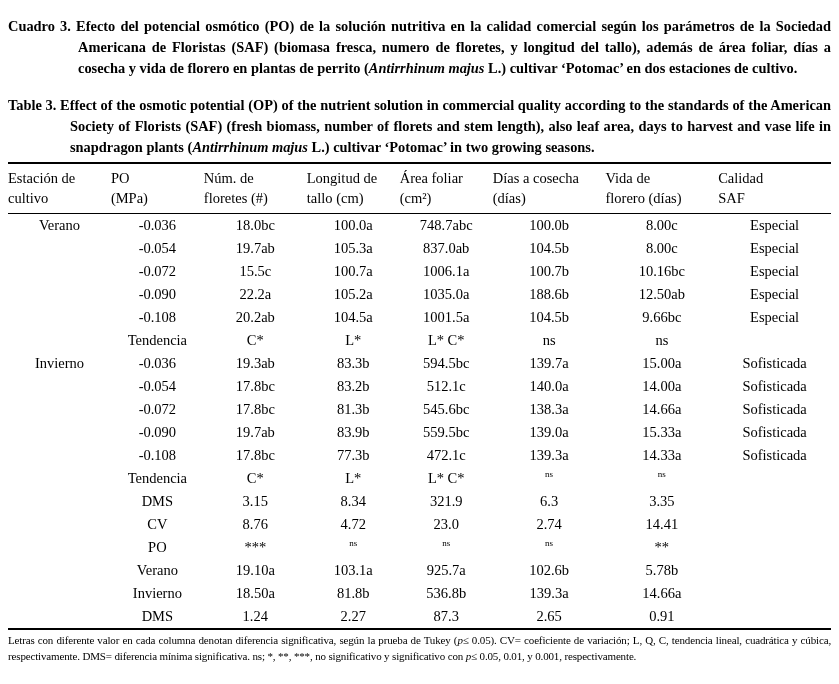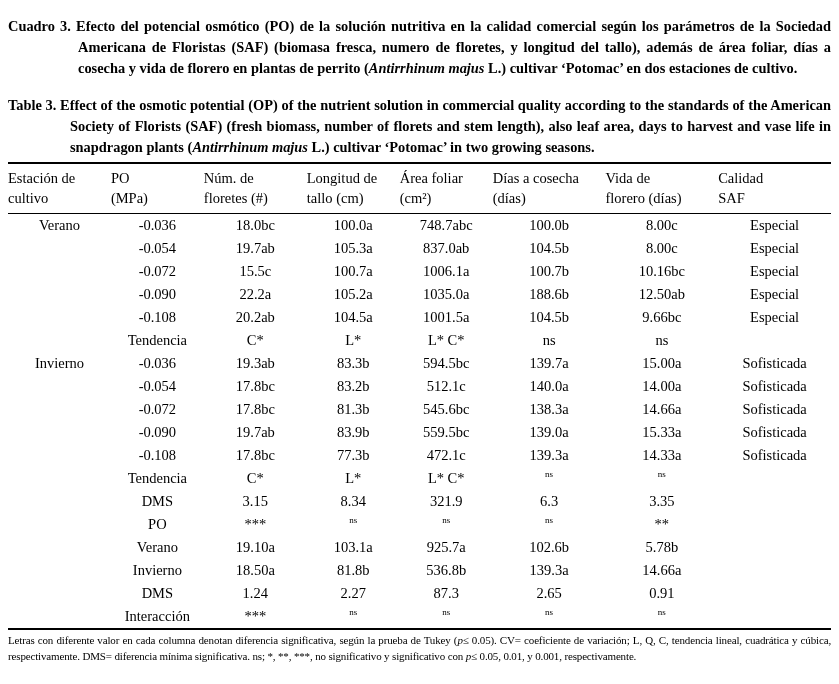--- a/index.html
+++ b/index.html
@@ -238,20 +238,30 @@
           <td>DMS</td>
           <td>3.15</td>
           <td>8.34</td>
           <td>321.9</td>
           <td>6.3</td>
           <td>3.35</td>
           <td></td>
         </tr>
         <tr>
           <td></td>
+          <td>CV</td>
+          <td>8.76</td>
+          <td>4.72</td>
+          <td>23.0</td>
+          <td>2.74</td>
+          <td>14.41</td>
+          <td></td>
+        </tr>
+        <tr>
+          <td></td>
           <td>PO</td>
           <td>***</td>
           <td><sup>ns</sup></td>
           <td><sup>ns</sup></td>
           <td><sup>ns</sup></td>
           <td>**</td>
           <td></td>
         </tr>
         <tr>
           <td></td>
@@ -276,28 +286,18 @@
         <tr>
           <td></td>
           <td>DMS</td>
           <td>1.24</td>
           <td>2.27</td>
           <td>87.3</td>
           <td>2.65</td>
           <td>0.91</td>
           <td></td>
         </tr>
-        <tr>
-          <td></td>
-          <td>Interacción</td>
-          <td>***</td>
-          <td><sup>ns</sup></td>
-          <td><sup>ns</sup></td>
-          <td><sup>ns</sup></td>
-          <td><sup>ns</sup></td>
-          <td></td>
-        </tr>
       </tbody>
   </table>
 
   <p class="footnote"><span>Letras con diferente valor en cada columna denotan diferencia significativa, según la prueba de Tukey (</span><i>p</i><span>≤ 0.05). CV= coeficiente de variación; L, Q, C, tendencia lineal, cuadrática y cúbica, respectivamente. DMS= diferencia mínima significativa. ns; *, **, ***, no significativo y significativo con </span><i>p</i><span>≤ 0.05, 0.01, y 0.001, respectivamente.</span></p>
 
 </div>
 
 </body></html>

